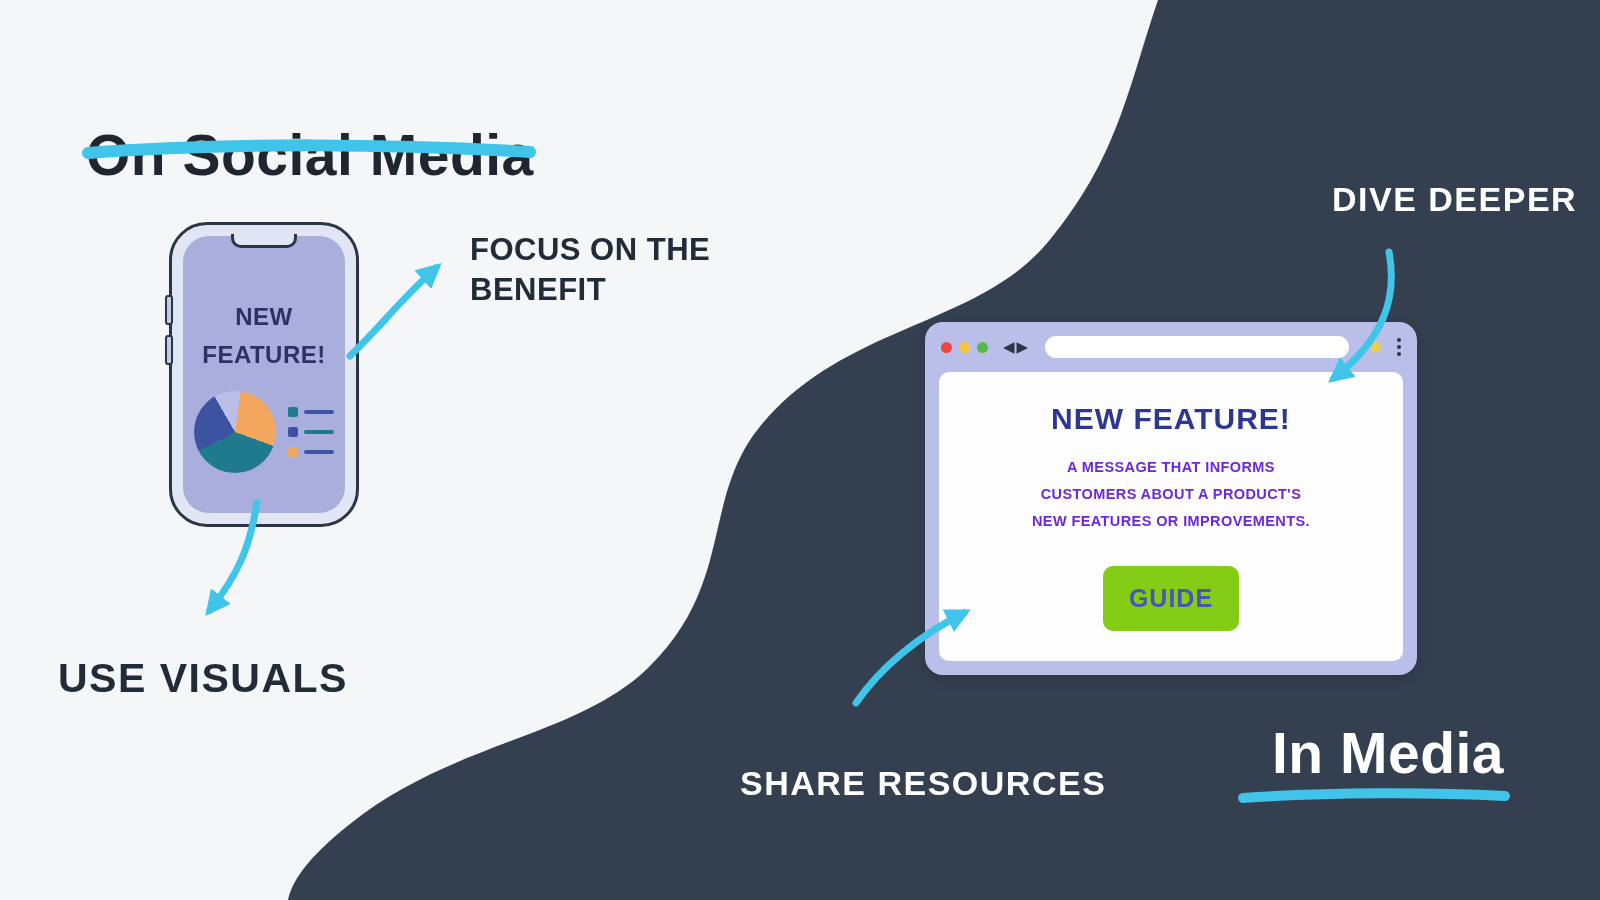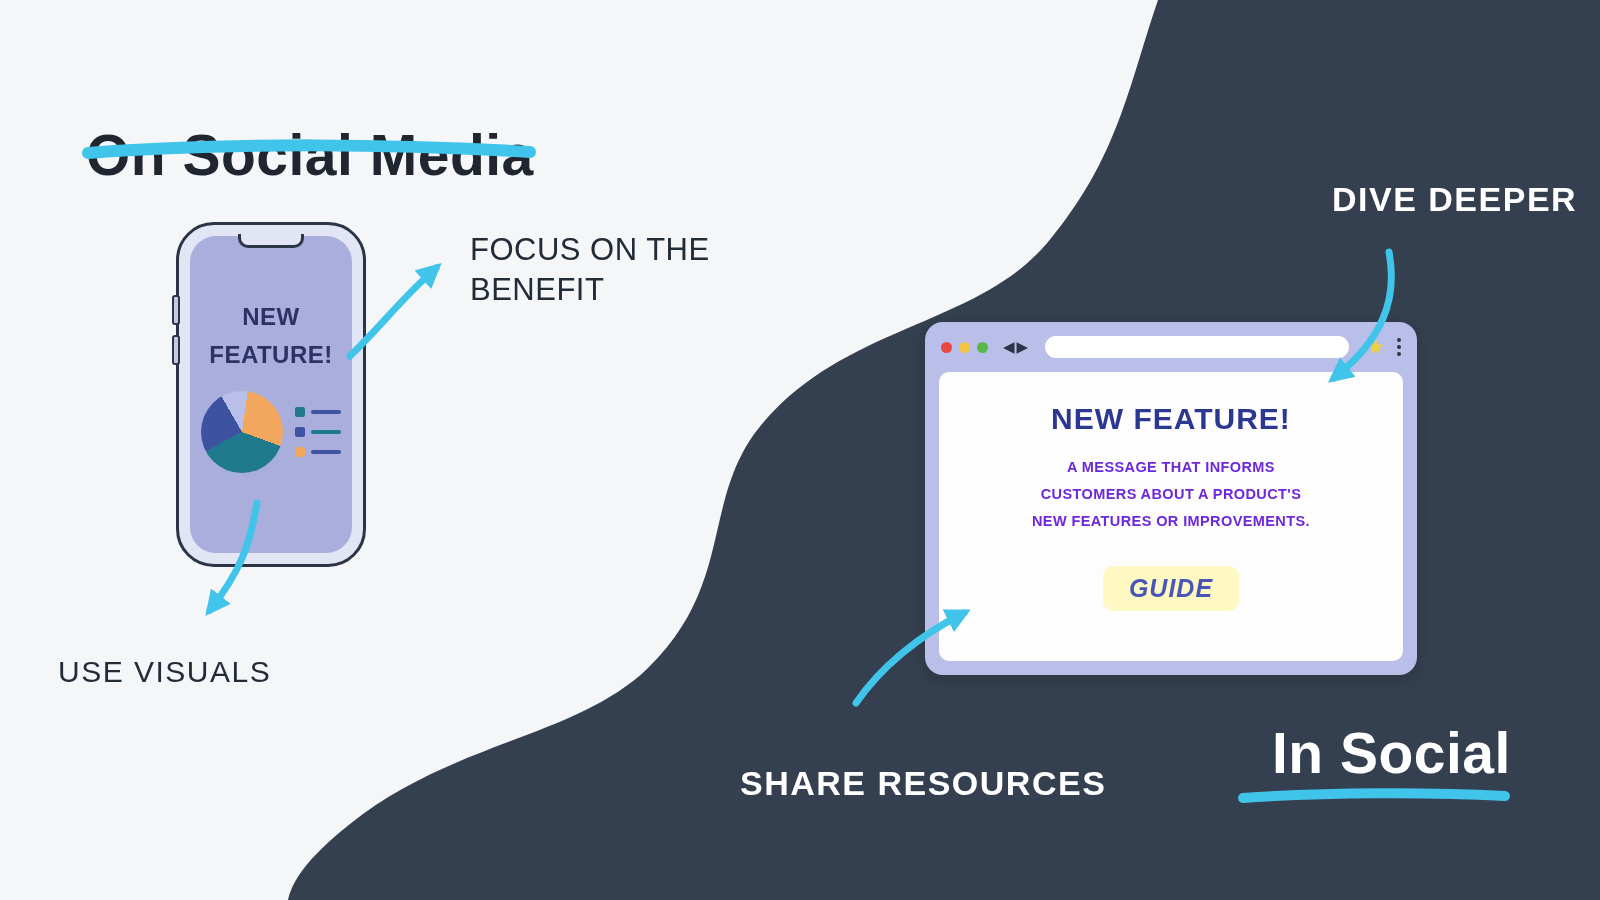--- a/index.html
+++ b/index.html
@@ -10,21 +10,21 @@
   }
   .blob-svg { position:absolute; inset:0; width:100%; height:100%; z-index:0; }
   .overlay-svg { position:absolute; inset:0; width:100%; height:100%; z-index:5; pointer-events:none; }
 
   
   .title-social {
     position:absolute; left:86px; top:84px; z-index:1;
     font-size:57px; font-weight:800; color:#20262f; letter-spacing:0.5px;
   }
   .phone {
-    position:absolute; left:176px; top:222px; width:190px; height:345px; z-index:1;
+    position:absolute; left:169px; top:222px; width:190px; height:305px; z-index:1;
     background:#e2e5f4; border:3px solid #2b3545; border-radius:38px; box-sizing:border-box;
   }
   .phone-btn { position:absolute; width:4px; height:26px; background:#c6cbe5; border:2px solid #2b3545; border-radius:3px; }
   .phone-btn.b1 { left:-7px; top:70px; }
   .phone-btn.b2 { left:-7px; top:110px; }
   .phone-screen {
     position:absolute; left:11px; right:11px; top:11px; bottom:11px;
     background:#a9aedd; border-radius:26px;
     display:flex; flex-direction:column; align-items:center;
   }
@@ -44,23 +44,23 @@
       #b9bfe9 0 38deg, #f2a65e 38deg 140deg, #1e7a8c 140deg 272deg, #3d52a0 272deg 360deg);
   }
   .legend { display:flex; flex-direction:column; gap:10px; }
   .legend-row { display:flex; align-items:center; gap:6px; }
   .legend-sq { width:10px; height:10px; border-radius:2px; }
   .legend-line { width:30px; height:4px; border-radius:2px; }
   .r1 .legend-sq { background:#1e7a8c; } .r1 .legend-line { background:#3d52a0; }
   .r2 .legend-sq { background:#3d52a0; } .r2 .legend-line { background:#1e7a8c; }
   .r3 .legend-sq { background:#f2a65e; } .r3 .legend-line { background:#3d52a0; }
 
-  .label { position:absolute; z-index:1; font-weight:400; color:#222b38; }
+  .label { position:absolute; z-index:1; font-weight:700; color:#222b38; }
   .focus-label { left:470px; top:230px; width:275px; font-size:31px; line-height:1.3; letter-spacing:0.5px; }
-  .visuals-label { left:58px; top:655px; font-size:30px; letter-spacing:1.5px;text-align:right; }
+  .visuals-label { left:58px; top:655px; font-size:41px; letter-spacing:1.5px;text-align:right; }
 
   
   .dive-label  { position:absolute; left:1292px; top:180px; z-index:1; font-size:34px; font-weight:800; color:#ffffff; letter-spacing:1.5px;margin-left:40px; }
   .share-label { position:absolute; left:740px;  top:724px; z-index:1; font-size:34px; font-weight:800; color:#ffffff; letter-spacing:1.5px;margin-top:40px; }
   .title-email { position:absolute; left:1272px; top:720px; z-index:1; font-size:57px; font-weight:800; color:#ffffff; letter-spacing:0.5px; }
 
   .browser {
     position:absolute; left:925px; top:322px; width:492px; height:353px; z-index:1;
     background:#b9bfe9; border-radius:18px; display:flex; flex-direction:column;
     box-shadow:0 4px 14px rgba(0,0,0,0.18);
@@ -79,24 +79,23 @@
     flex:1; background:#fdfdfe; margin:0 14px 14px; border-radius:10px;
     display:flex; flex-direction:column; align-items:center; text-align:center;
   }
   .browser-heading { margin-top:30px; font-size:30px; font-weight:800; color:#2c3792; letter-spacing:1px; }
   .browser-body {
     margin-top:18px; font-size:14.5px; font-weight:700; color:#6d28d9;
     line-height:1.85; letter-spacing:0.4px; white-space:pre-line;
   }
   .browser-buttons { display:flex; gap:75px; margin-top:32px; }
   .btn {
-    background:#fef9c3; color:#4a55b8; font-weight:800; font-size:25px; letter-spacing:1px;
-    padding:8px 26px; border-radius:10px; border:none; cursor:pointer;
+    background:#84cc16; color:#4a55b8; font-weight:800; font-size:25px; letter-spacing:1px;
+    padding:18px 26px; border-radius:10px; border:none; cursor:pointer;
     font-family:"Liberation Sans","DejaVu Sans",sans-serif;
-    font-style:italic;
   }
 </style>
 </head>
 <body>
 
 <div class="canvas">
 
   <svg class="blob-svg" viewBox="0 0 1600 900" aria-hidden="true">
     <path d="M 1158 0
              C 1128 88, 1118 158, 1048 242
@@ -163,21 +162,21 @@
       <div class="browser-body">A MESSAGE THAT INFORMS
 CUSTOMERS ABOUT A PRODUCT'S
 NEW FEATURES OR IMPROVEMENTS.</div>
       <div class="browser-buttons">
         <button class="btn">GUIDE</button>
       </div>
     </div>
   </div>
 
   <div class="share-label">SHARE RESOURCES</div>
-  <div class="title-email">In Social</div>
+  <div class="title-email">In Media</div>
 
   <svg class="overlay-svg" viewBox="0 0 1600 900" aria-hidden="true">
     <defs>
       <marker id="ah" viewBox="0 0 10 10" refX="7" refY="5" markerWidth="3.6" markerHeight="3.6" orient="auto">
         <path d="M0 0 L10 5 L0 10 Z" fill="#41c4e9"></path>
       </marker>
     </defs>
     <path d="M 88 153 C 230 142, 400 144, 530 152" stroke="#41c4e9" stroke-width="12" fill="none" stroke-linecap="round"></path>
     <path d="M 1243 798 C 1330 792, 1430 792, 1505 796" stroke="#41c4e9" stroke-width="10" fill="none" stroke-linecap="round"></path>
     <path d="M 350 356 C 385 322, 400 300, 436 268" stroke="#41c4e9" stroke-width="7" fill="none" stroke-linecap="round" marker-end="url(#ah)"></path>

